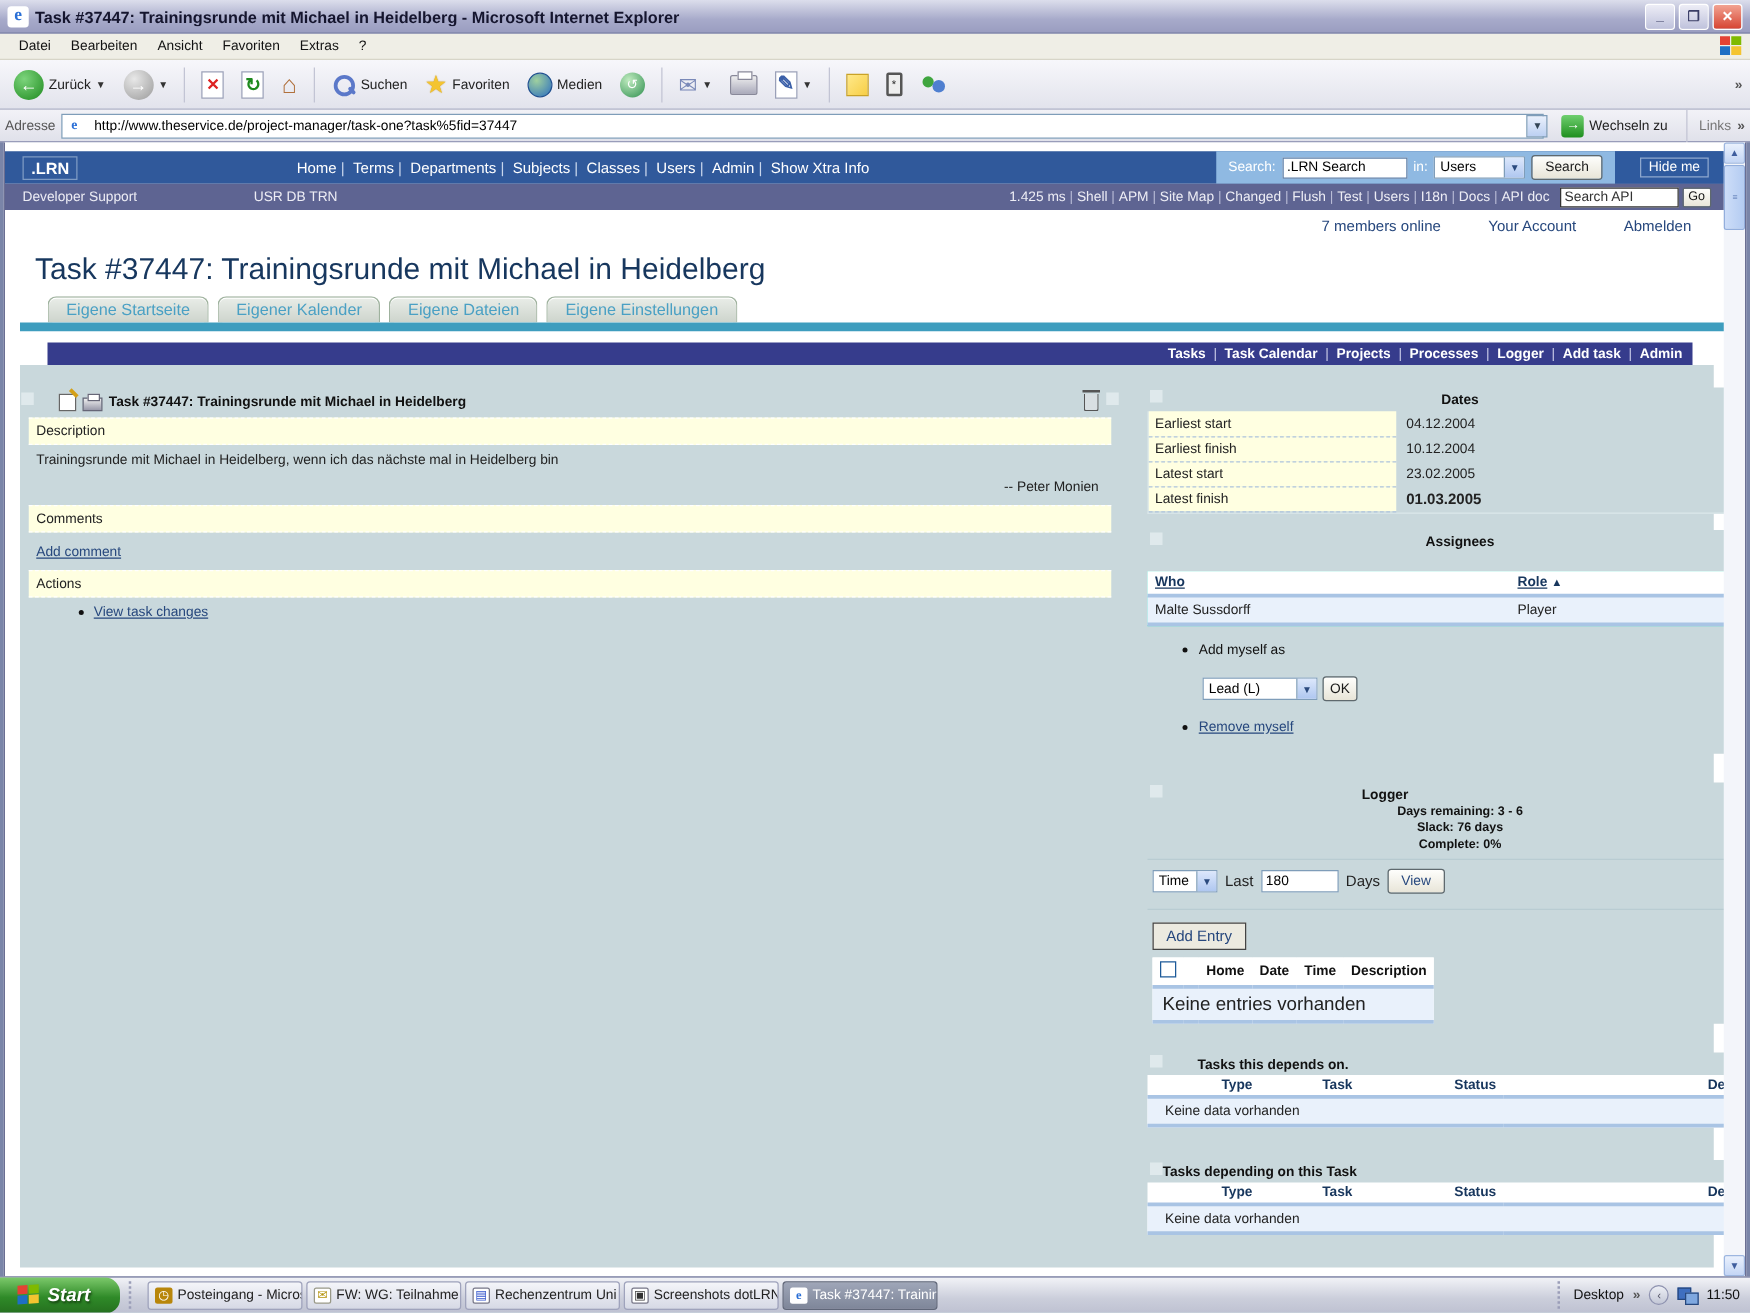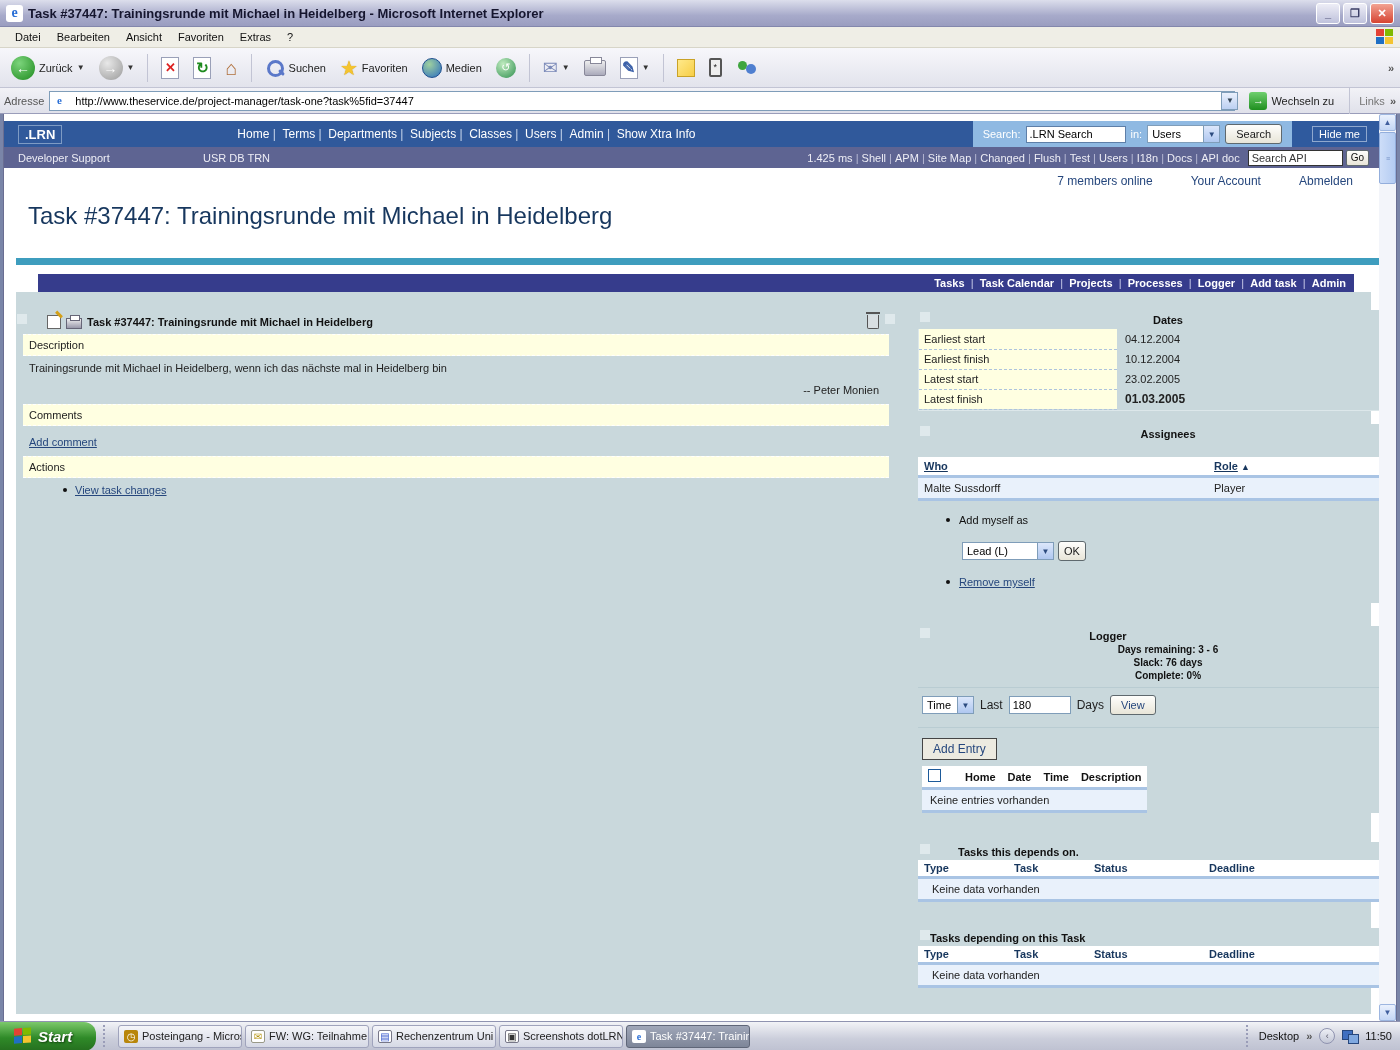--- a/index.html
+++ b/index.html
@@ -179,27 +179,27 @@
   .asgn-item { display:flex; align-items:center; gap:9px; padding:5px 0 5px 28px; font-size:11px; color:#111; }
   .asgn-ctrl { display:flex; align-items:center; gap:4px; padding:10px 0 10px 44px; }
 
   .logstats { text-align:center; font-size:10px; font-weight:bold; color:#111; line-height:13px; margin-top:1px; }
   .logdiv { border-top:1px solid #B9CCD2; margin-top:5px; }
   .logctrl { display:flex; align-items:center; gap:6px; padding:7px 0 7px 4px; font-size:12px; color:#222; }
   .loginput { width:62px; height:18px; background:#fff; border:1px solid #7F9DB9; font-size:11px; padding:0 3px; color:#000; }
   .addentry { margin:10px 0 6px 4px; background:#ECEAE0; border:1px solid #444; border-radius:0; font-size:12px; color:#26477D; padding:2px 10px; height:22px; }
   table.logtab { border-collapse:collapse; margin-left:4px; background:#fff; }
   table.logtab th { font-size:11px; color:#111; padding:3px 6px; border-bottom:3px solid #A9C4E4; background:#fff; text-align:left; }
-  table.logtab td { font-size:11px; background:#E9F1FB; padding:4px 8px; border-bottom:3px solid #A9C4E4; color:#222; }
+  table.logtab td { font-size:15px; background:#E9F1FB; padding:4px 8px; border-bottom:3px solid #A9C4E4; color:#222; }
   .cbx { width:13px; height:13px; background:#fff; border:1px solid #1D5A99; display:inline-block; }
 
   .deptitle { font-size:11px; font-weight:bold; color:#111; padding:4px 0 0 40px; }
   .deptitle.left { padding-left:12px; }
   table.dep { width:100%; border-collapse:collapse; background:#fff; margin-top:2px; }
-  table.dep th { font-size:11px; color:#17365D; text-align:left; padding:2px 6px; border-bottom:3px solid #A9C4E4; }
+  table.dep th { font-size:11px; color:#17365D; text-align:right; padding:2px 6px; border-bottom:3px solid #A9C4E4; }
   table.dep td { font-size:11px; color:#222; padding:4px 6px 4px 14px; background:#E9F1FB; border-bottom:3px solid #A9C4E4; }
 
   
   .taskbar { position:absolute; left:0; top:1021px; width:1400px; height:29px;
     background:linear-gradient(#F2F3F7,#CBCEDB 60%,#BFC2D2); border-top:1px solid #8F93B0;
     display:flex; align-items:center; gap:3px; }
   .startbtn { width:96px; height:29px; border-radius:0 12px 12px 0;
     background:linear-gradient(#7CC96B,#2F8A28 55%,#256F1F); display:flex; align-items:center; gap:6px;
     padding-left:14px; color:#fff; font:bold italic 15px "Liberation Sans",sans-serif; text-shadow:1px 1px 2px #14400F; }
   .flag { width:18px; height:16px; display:grid; grid-template-columns:8px 8px; grid-template-rows:7px 7px; gap:1px; transform:skewY(-4deg); }
@@ -389,20 +389,26 @@
       </div>
 
       <div class="userstrip">
         <span>7 members online</span>
         <span class="lnk">Your Account</span>
         <span class="lnk">Abmelden</span>
       </div>
 
       <div class="pgtitle">Task #37447: Trainingsrunde mit Michael in Heidelberg</div>
 
+      <div class="tabsrow">
+        <span class="tab">Eigene Startseite</span>
+        <span class="tab">Eigener Kalender</span>
+        <span class="tab">Eigene Dateien</span>
+        <span class="tab">Eigene Einstellungen</span>
+      </div>
       <div class="tealbar"></div>
 
       <div class="ctxnav">
         <span class="itm">Tasks</span>
         <span class="itm">Task Calendar</span>
         <span class="itm">Projects</span>
         <span class="itm">Processes</span>
         <span class="itm">Logger</span>
         <span class="itm">Add task</span>
         <span class="itm">Admin</span>

